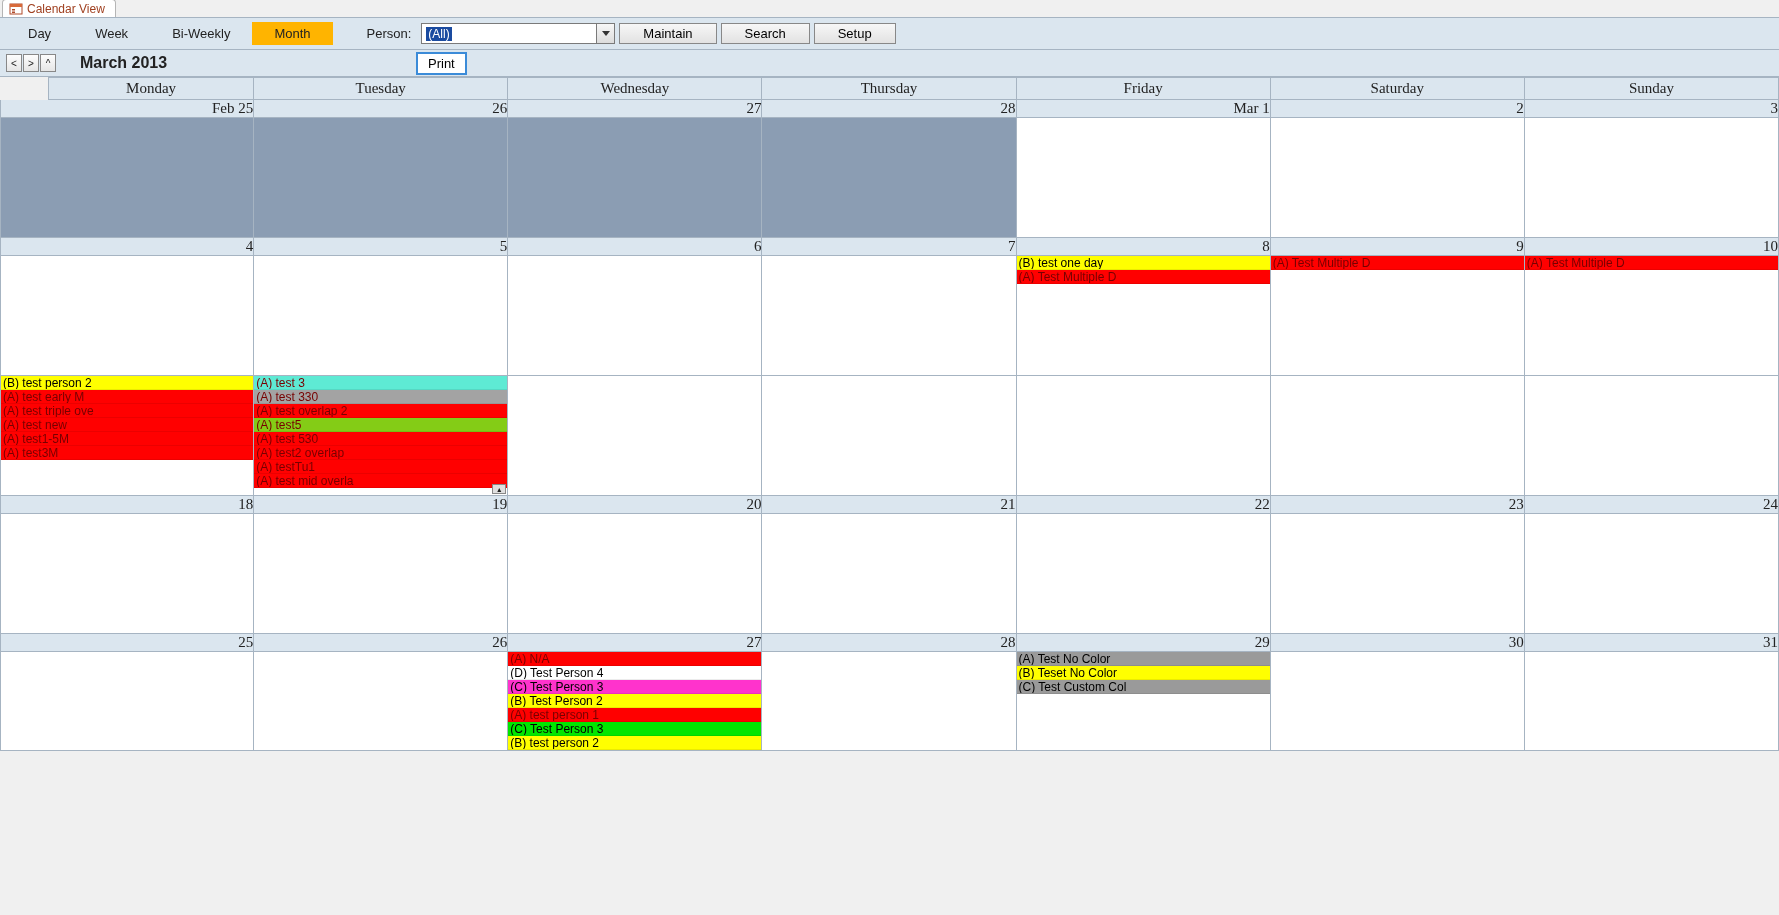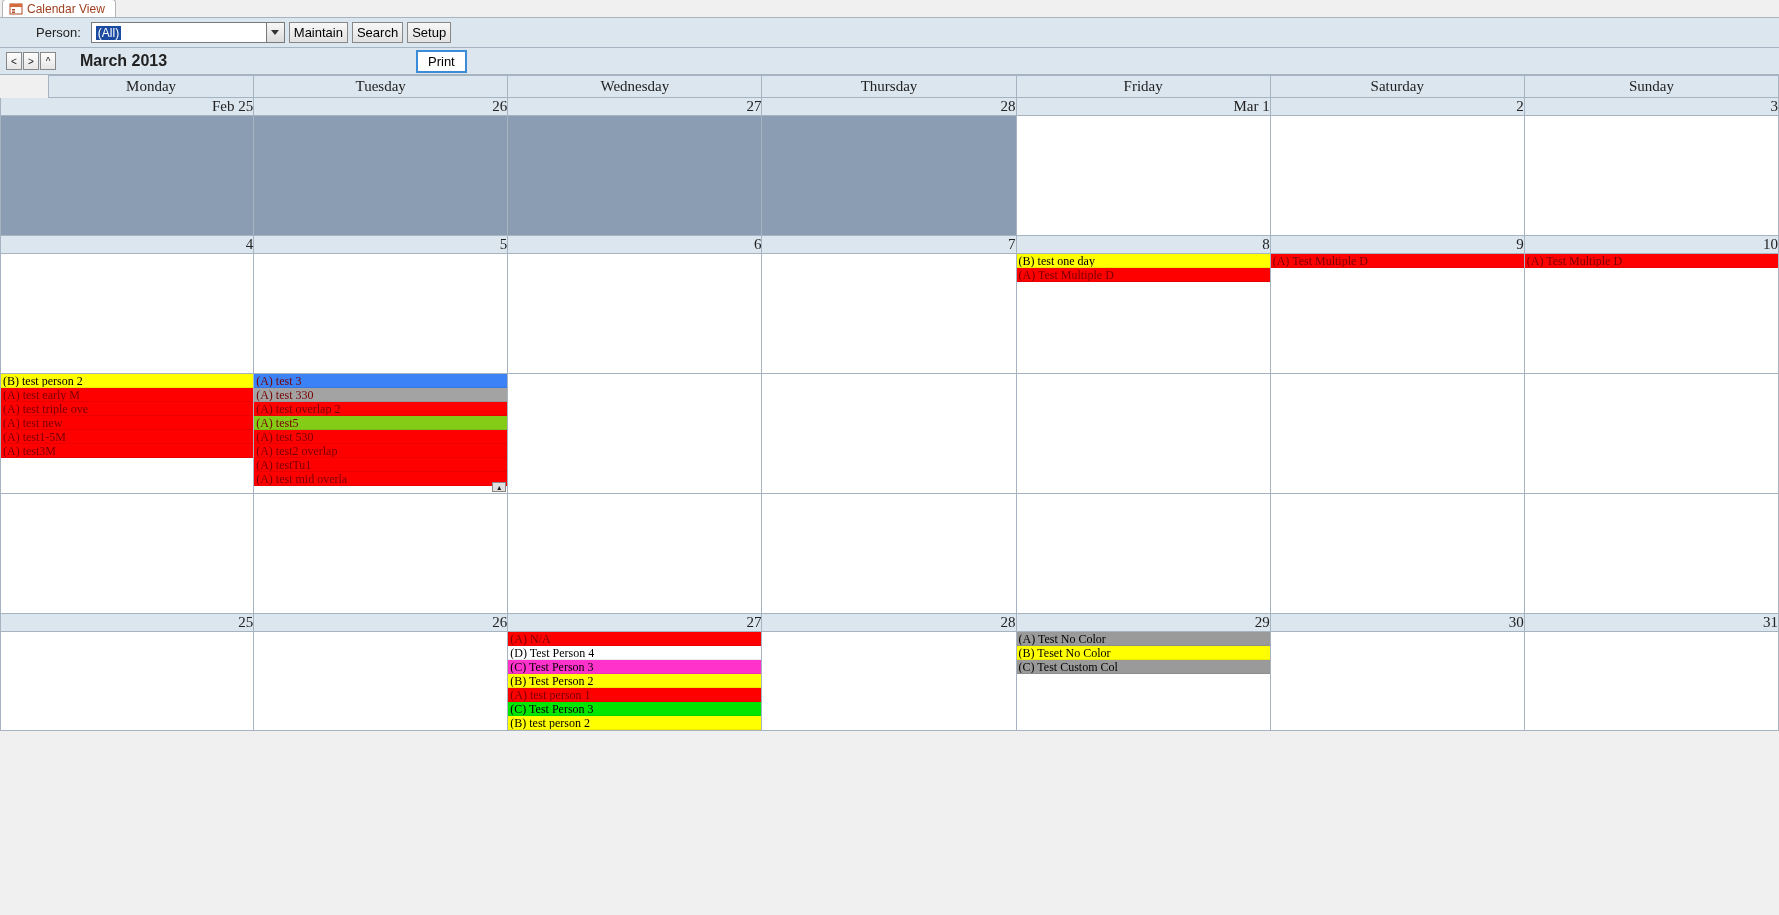--- a/index.html
+++ b/index.html
@@ -86,21 +86,21 @@
   background: linear-gradient(#f7f7f7,#dcdcdc);
   border-left: 1px solid #7a7a7a;
   display: flex;
   align-items: center;
   justify-content: center;
   cursor: pointer;
 }
 .btn {
   background: linear-gradient(#f7f7f7,#e2e2e2);
   border: 1px solid #888;
-  padding: 2px 4px;
+  padding: 2px 23px;
   font-size: 13px;
   cursor: pointer;
 }
 .subbar {
   background: #dbe6ef;
   border-bottom: 1px solid #a6b4c2;
   padding: 4px 6px;
   display: flex;
   align-items: center;
 }
@@ -167,21 +167,20 @@
   grid-template-columns: repeat(7, 1fr);
 }
 .daycell {
   background: #fff;
   border: 1px solid #a6b4c2;
   border-top: none;
   border-left: none;
   min-height: 120px;
   position: relative;
   overflow: hidden;
-  font-family: Liberation Serif, serif;
 }
 .daycell:first-child { border-left: 1px solid #a6b4c2; }
 .daycell.outside { background: #8b9db3; }
 .event {
   font-size: 12px;
   padding: 0 2px;
   white-space: nowrap;
   overflow: hidden;
   text-overflow: clip;
   border-bottom: 1px solid rgba(0,0,0,0.08);
@@ -219,20 +218,26 @@
           <rect x="1" y="2" width="12" height="3" fill="#d86a3a"></rect>
           <rect x="3" y="7" width="3" height="1.5" fill="#b04a2a"></rect>
           <rect x="3" y="9.5" width="3" height="1.5" fill="#b04a2a"></rect>
         </svg>
     </span>
     <span>Calendar View</span>
   </div>
 </div>
 
 <div class="toolbar">
+  <div class="view-tabs">
+    <div class="view-tab">Day</div>
+    <div class="view-tab">Week</div>
+    <div class="view-tab">Bi-Weekly</div>
+    <div class="view-tab active">Month</div>
+  </div>
   <span class="person-label">Person:</span>
   <div class="person-select">
     <div class="value"><span>(All)</span></div>
     <div class="dd-btn">
       <svg width="8" height="5">
           <polygon points="0,0 8,0 4,5" fill="#333"></polygon>
         </svg>
     </div>
   </div>
   <button class="btn">Maintain</button>
@@ -307,36 +312,45 @@
       <div class="daycells week-row-2">
         <div class="daycell">
           <div class="event" style="background: rgb(255, 255, 0); color: rgb(0, 0, 0);">(B) test person 2</div>
           <div class="event" style="background: rgb(255, 0, 0); color: rgb(119, 0, 0);">(A) test early M</div>
           <div class="event" style="background: rgb(255, 0, 0); color: rgb(119, 0, 0);">(A) test triple ove</div>
           <div class="event" style="background: rgb(255, 0, 0); color: rgb(119, 0, 0);">(A) test new</div>
           <div class="event" style="background: rgb(255, 0, 0); color: rgb(119, 0, 0);">(A) test1-5M</div>
           <div class="event" style="background: rgb(255, 0, 0); color: rgb(119, 0, 0);">(A) test3M</div>
         </div>
         <div class="daycell">
-          <div class="event" style="background: #3b82f6; color: rgb(119, 0, 0);">(A) test 3</div>
+          <div class="event" style="background: #5eead4; color: rgb(119, 0, 0);">(A) test 3</div>
           <div class="event" style="background: #a3a3a3; color: rgb(119, 0, 0);">(A) test 330</div>
           <div class="event" style="background: rgb(255, 0, 0); color: rgb(119, 0, 0);">(A) test overlap 2</div>
           <div class="event" style="background: #84cc16; color: rgb(119, 0, 0);">(A) test5</div>
           <div class="event" style="background: rgb(255, 0, 0); color: rgb(119, 0, 0);">(A) test 530</div>
           <div class="event" style="background: rgb(255, 0, 0); color: rgb(119, 0, 0);">(A) test2 overlap</div>
           <div class="event" style="background: rgb(255, 0, 0); color: rgb(119, 0, 0);">(A) testTu1</div>
           <div class="event" style="background: rgb(255, 0, 0); color: rgb(119, 0, 0);">(A) test mid overla</div>
           <div class="more-ind">▴</div>
         </div>
         <div class="daycell"></div>
         <div class="daycell"></div>
         <div class="daycell"></div>
         <div class="daycell"></div>
         <div class="daycell"></div>
       </div>
+      <div class="row daynum-row">
+        <div class="daynum">18</div>
+        <div class="daynum">19</div>
+        <div class="daynum">20</div>
+        <div class="daynum">21</div>
+        <div class="daynum">22</div>
+        <div class="daynum">23</div>
+        <div class="daynum">24</div>
+      </div>
       <div class="daycells week-row-3">
         <div class="daycell"></div>
         <div class="daycell"></div>
         <div class="daycell"></div>
         <div class="daycell"></div>
         <div class="daycell"></div>
         <div class="daycell"></div>
         <div class="daycell"></div>
       </div>
       <div class="row daynum-row">

